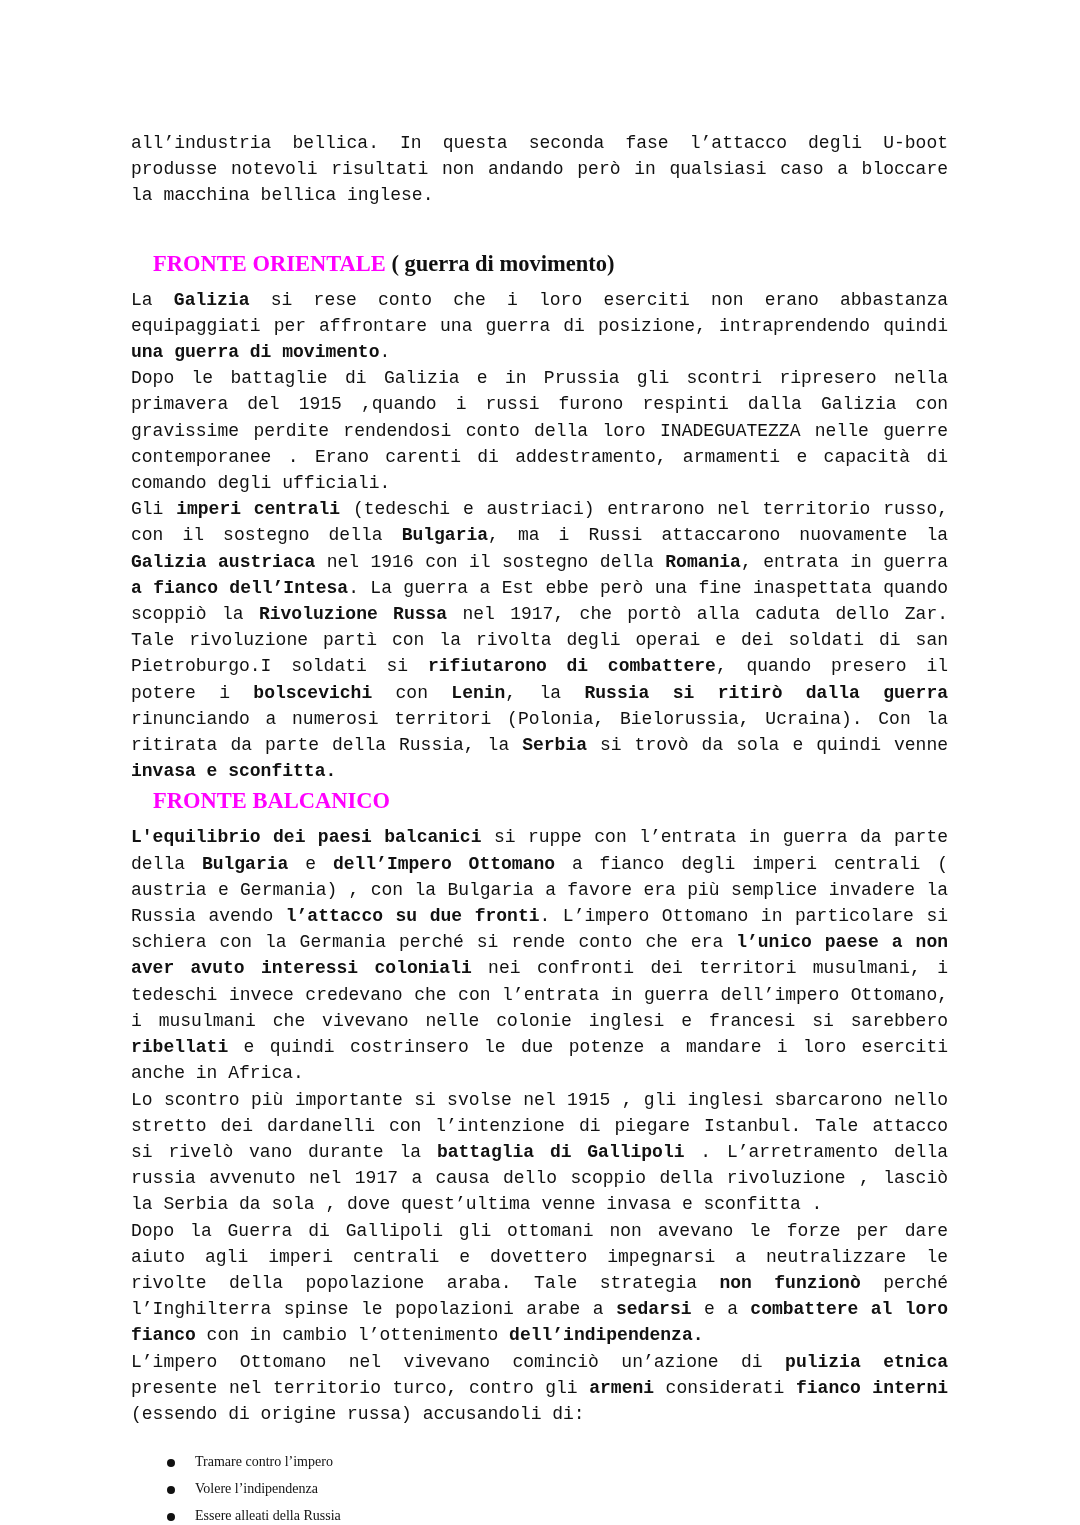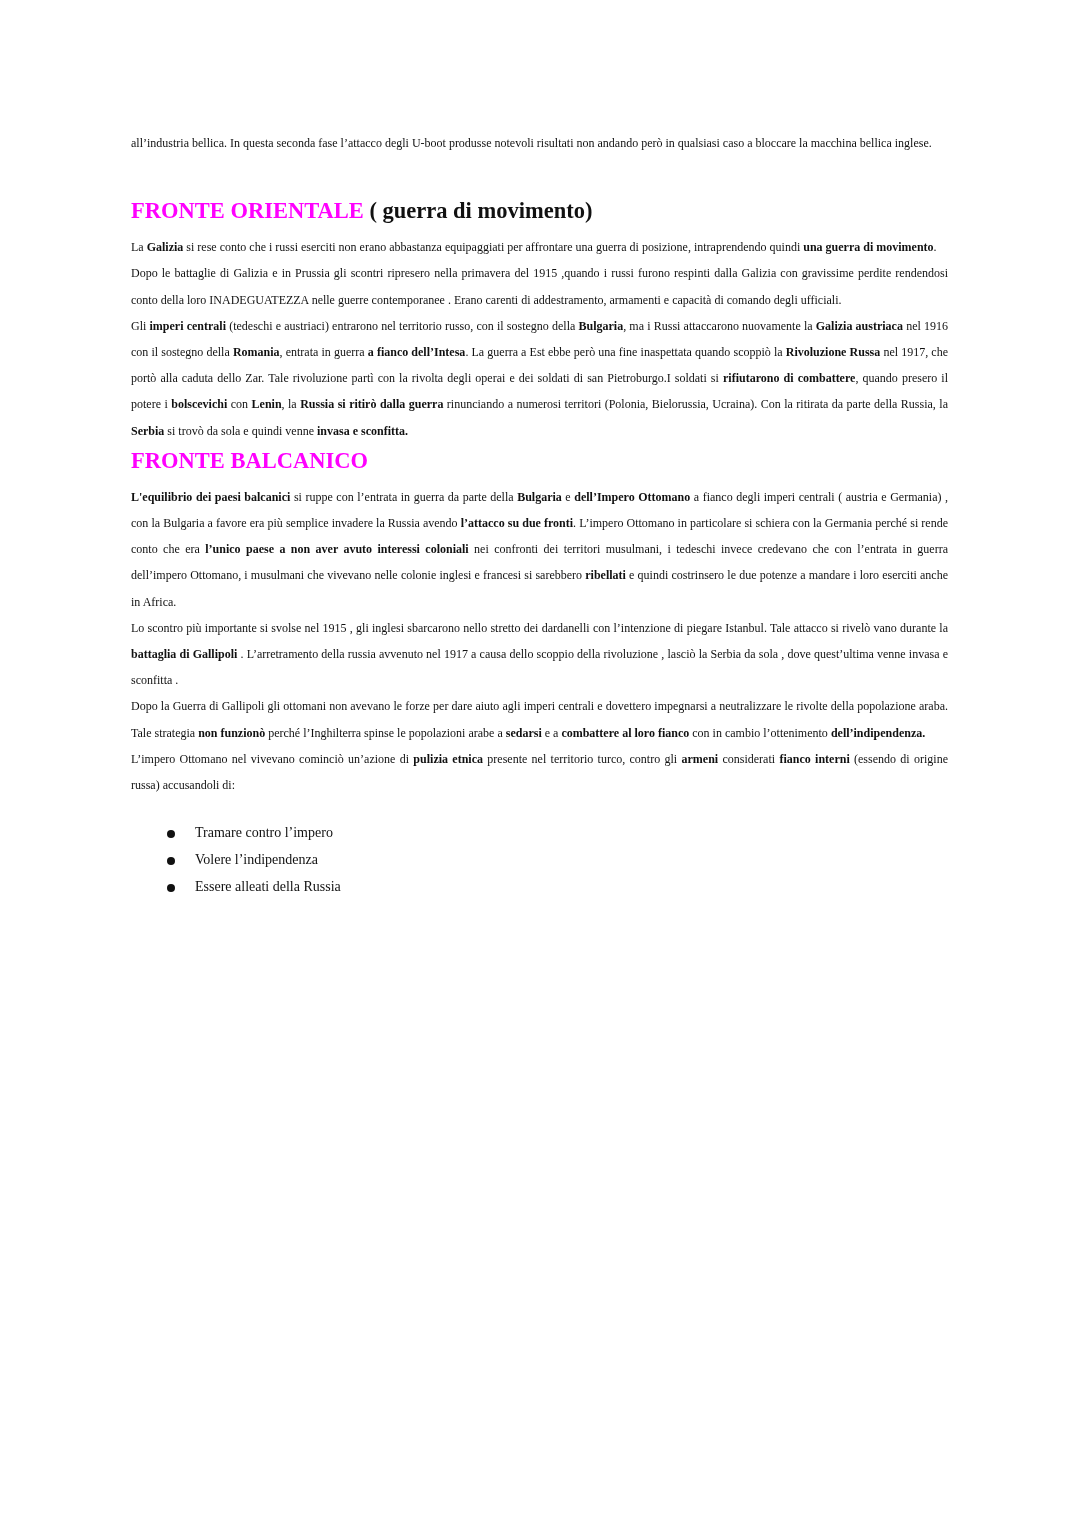--- a/index.html
+++ b/index.html
@@ -16,33 +16,34 @@
       color: #111111;
     }
     .page {
       position: absolute;
       left: 131px;
       top: 130px;
       width: 817px;
     }
     p {
       margin: 0;
-      font-size: 12px;
+      font-size: 18px;
       line-height: 26.2px;
       text-align: justify;
       text-align-last: left;
+      font-family: Liberation Mono, monospace;
     }
     p + p { margin-top: 0; }
     .heading {
       font-size: 22.5px;
       font-weight: bold;
       line-height: 30px;
       margin: 0;
     }
-    .heading .pink { color: #ff00ff; }
+    .heading .pink { color: #ff00ff; margin-left: 22px; }
     .heading .dark { color: #111111; text-align: center; }
     b { font-weight: bold; }
     .gap-lg { height: 40px; }
     .gap-sm { height: 8px; }
     .gap-xs { height: 2px; }
     ul.bullets {
       list-style: none;
       padding: 0;
       margin: 22px 0 0 0;
     }
@@ -68,21 +69,21 @@
 <div class="page">
 
   <p>all’industria bellica. In questa seconda fase l’attacco degli U-boot produsse notevoli risultati non andando però in qualsiasi caso a bloccare la macchina bellica inglese.</p>
 
   <div class="gap-lg"></div>
 
   <h2 class="heading"><span class="pink">FRONTE ORIENTALE</span><span class="dark"> ( guerra di movimento)</span></h2>
 
   <div class="gap-sm"></div>
 
-  <p><span>La </span><b>Galizia</b><span> si rese conto che i russi eserciti non erano abbastanza equipaggiati per affrontare una guerra di posizione, intraprendendo quindi </span><b>una guerra di movimento</b><span>.</span></p>
+  <p><span>La </span><b>Galizia</b><span> si rese conto che i loro eserciti non erano abbastanza equipaggiati per affrontare una guerra di posizione, intraprendendo quindi </span><b>una guerra di movimento</b><span>.</span></p>
 
   <p>Dopo le battaglie di Galizia e in Prussia gli scontri ripresero nella primavera del 1915 ,quando i russi furono respinti dalla Galizia con gravissime perdite rendendosi conto  della loro INADEGUATEZZA nelle guerre contemporanee . Erano carenti di addestramento, armamenti e capacità di comando degli ufficiali.</p>
 
   <p><span>Gli </span><b>imperi centrali</b><span> (tedeschi e austriaci) entrarono nel territorio russo, con il sostegno della </span><b>Bulgaria</b><span>, ma i Russi attaccarono nuovamente la </span><b>Galizia austriaca</b><span> nel 1916 con il sostegno della </span><b>Romania</b><span>, entrata in guerra </span><b>a fianco dell’Intesa</b><span>. La guerra a Est ebbe però una fine inaspettata quando scoppiò la </span><b>Rivoluzione Russa</b><span> nel 1917, che portò alla caduta dello Zar. Tale rivoluzione partì con la rivolta degli operai e dei soldati di san Pietroburgo.I soldati si </span><b>rifiutarono di combattere</b><span>, quando presero il potere i </span><b>bolscevichi</b><span> con </span><b>Lenin</b><span>, la </span><b>Russia si ritirò dalla guerra</b><span> rinunciando a numerosi territori (Polonia, Bielorussia, Ucraina). Con la ritirata da parte della Russia, la </span><b>Serbia</b><span> si trovò da sola e quindi venne </span><b>invasa e sconfitta.</b></p>
 
   <div class="gap-xs"></div>
 
   <h2 class="heading"><span class="pink">FRONTE BALCANICO</span></h2>
 
   <div class="gap-sm"></div>

